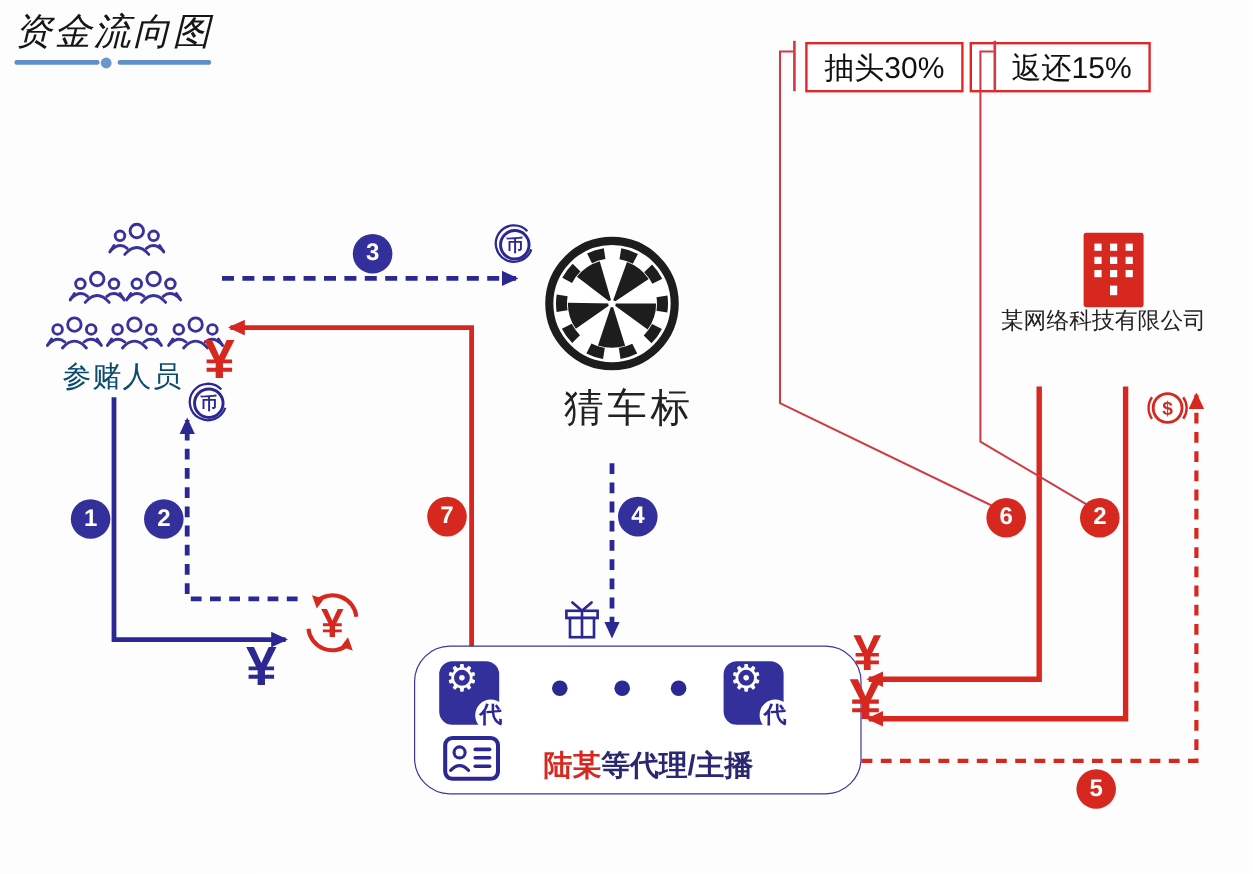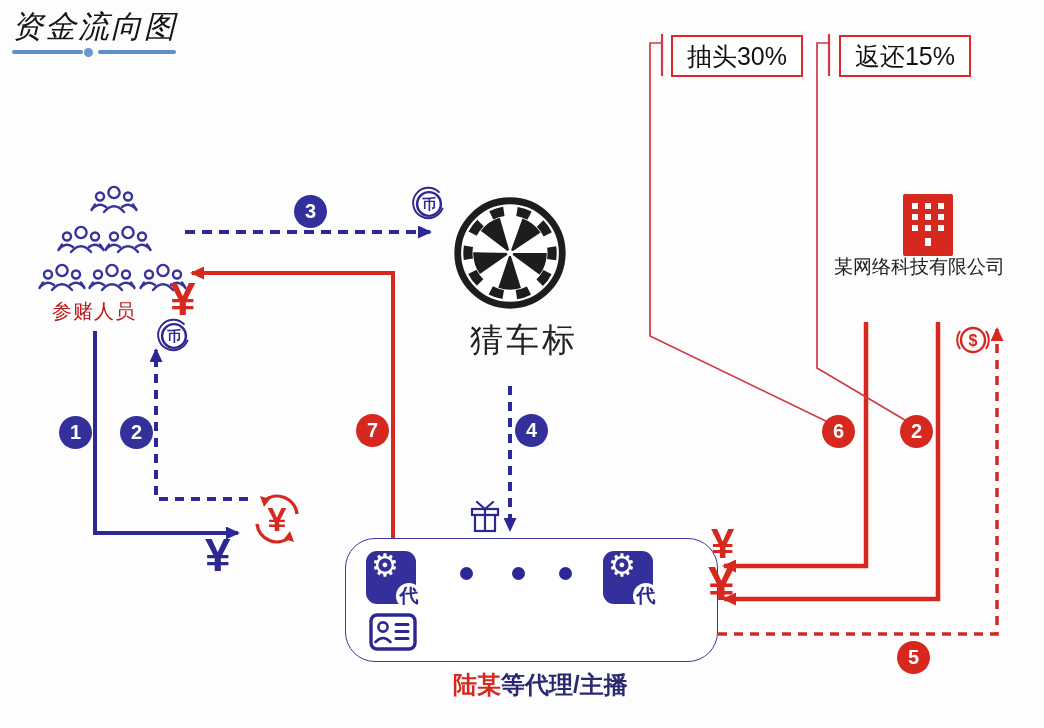--- a/index.html
+++ b/index.html
@@ -14,21 +14,21 @@
   .u-dot{width:9px;height:9px;border-radius:50%;background:#6b98cc;}
   
   .callout-box{width:128px;height:38px;border:2px solid #e0262b;background:#fff;
     display:flex;align-items:center;justify-content:center;font-size:25px;color:#111;text-align:center;}
   
   .step{width:33px;height:33px;border-radius:50%;display:flex;align-items:center;justify-content:center;
     color:#fff;font-size:20px;font-weight:bold;z-index:5;}
   .step.blue{background:#34309b;}
   .step.red{background:#d6281e;}
   
-  .lbl-gamblers{left:52px;top:298px;width:100px;font-size:20px;color:#b91c1c;letter-spacing:1px;}
+  .lbl-gamblers{left:52px;top:298px;width:100px;font-size:24px;color:#0c4a6e;letter-spacing:1px;}
   .lbl-game{left:443px;top:318px;width:135px;text-align:right;font-size:33px;color:#222;letter-spacing:3px;}
   .lbl-company{left:834px;top:254px;width:206px;font-size:19px;color:#222;}
   
   .yuan{font-weight:bold;line-height:1;}
   .yuan.red{color:#d6281e;}
   .yuan.blue{color:#2b2894;}
   
   .agent-box{left:345px;top:538px;width:371px;height:122px;border:1.7px solid #3a36a0;border-radius:30px;background:#fff;z-index:3;}
   .gear-tile{width:50px;height:53px;background:#34309b;border-radius:11px;position:absolute;}
   .gear-glyph{position:absolute;left:5px;top:-1px;color:#fff;font-size:31px;line-height:1;}
@@ -77,21 +77,21 @@
 
     <path d="M661,43 L650,43 L650,336 L834,425" stroke="#cf3a44" stroke-width="1.7" fill="none"></path>
     <path d="M662,34 L662,76" stroke="#cf3a44" stroke-width="2.2" fill="none"></path>
     <path d="M828,43 L817,43 L817,368 L910,423" stroke="#cf3a44" stroke-width="1.7" fill="none"></path>
     <path d="M829,34 L829,76" stroke="#cf3a44" stroke-width="2.2" fill="none"></path>
   </svg>
 
   <div class="abs callout-box" style="left:671px;top:35px;">
     <span>抽头30%</span>
   </div>
-  <div class="abs callout-box" style="left:839px;top:35px;">
+  <div class="abs callout-box" style="left:808px;top:35px;padding-left:19px;">
     <span>返还15%</span>
   </div>
 
   <svg class="abs" style="left:30px;top:180px;" width="160" height="120" viewBox="0 0 160 120">
     <defs>
       <g id="ppl" stroke="#37339b" stroke-width="2.4" fill="none" stroke-linecap="round">
         <circle cx="10" cy="12.5" r="4"></circle>
         <circle cx="38" cy="12.5" r="4"></circle>
         <circle cx="24" cy="8.5" r="5.6"></circle>
         <path d="M2,25 Q9.5,17.5 16,23"></path>
@@ -220,18 +220,18 @@
     <svg class="abs" style="left:23px;top:74px;" width="48" height="38" viewBox="0 0 48 38">
       <rect x="2" y="2" width="44" height="34" rx="6" fill="#fff" stroke="#2b2894" stroke-width="3.4"></rect>
       <circle cx="14" cy="14" r="4.6" fill="none" stroke="#2b2894" stroke-width="2.6"></circle>
       <path d="M6.5,29 Q14,21 21.5,29" fill="none" stroke="#2b2894" stroke-width="2.6" stroke-linecap="round"></path>
       <g stroke="#2b2894" stroke-width="3" stroke-linecap="round">
         <path d="M27,11.5 L39,11.5"></path>
           <path d="M27,18.5 L39,18.5"></path>
           <path d="M27,25.5 L39,25.5"></path>
       </g>
     </svg>
-    <div class="abs agent-text" style="left:107px;top:83px;margin-top:47px;">
+    <div class="abs agent-text" style="left:107px;top:83px;">
       <span class="nm">陆某</span><span class="rest">等代理/主播</span>
     </div>
   </div>
 
 </div>
 
 </body></html>

